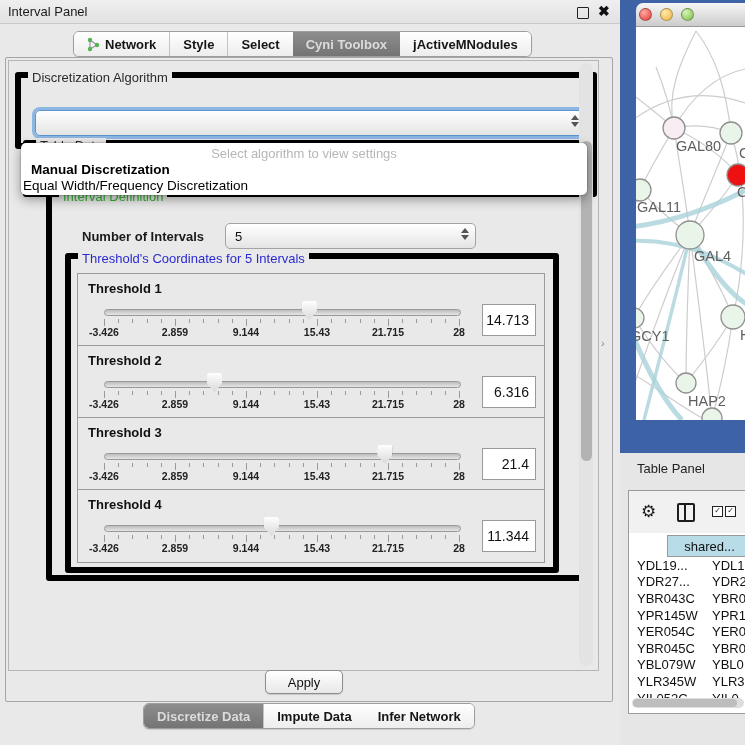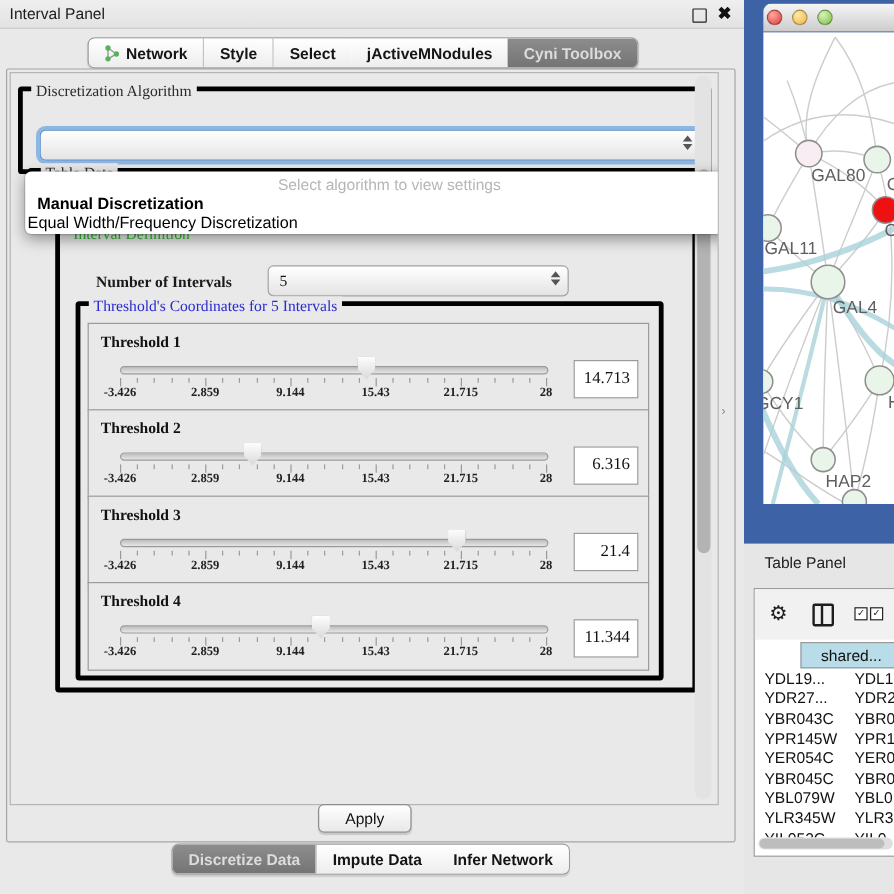--- a/index.html
+++ b/index.html
@@ -31,39 +31,39 @@
   
   #outer-panel{left:5px;top:57px;width:606px;height:643px;border:1px solid #a5a5a5;
                border-radius:2px;background:#e9e9e9;}
   #scroll-area{left:2px;top:2px;width:589px;height:609px;border:1px solid #b5b5b5;
                background:#e9e9e9;overflow:hidden;}
   #main-vscroll{left:570px;top:2px;width:14px;height:603px;background:#e3e3e3;border-radius:7px;}
   #main-vscroll .thumbv{position:absolute;left:1.5px;top:78px;width:11px;height:320px;
                background:#b3b3b3;border-radius:6px;}
 
   
-  .group{position:absolute;border:4px solid #000000;border-radius:3px;font-family:Liberation Serif, serif;}
+  .group{position:absolute;border:6px solid #000000;border-radius:3px;}
   .gtitle{position:absolute;top:-8px;left:7px;background:#e9e9e9;padding:0 4px;font-size:13px;}
   .gtitle.green{color:#2eb82e;}
   .gtitle.blue{color:#2a2ad0;}
   .gtitle.dark{color:#2b2b2b;}
 
   
   .combo{position:absolute;height:24px;border:1px solid #a3a3a3;border-radius:5px;
          background:linear-gradient(#ffffff,#e4e4e4);box-shadow:inset 0 1px 0 #fff;
          display:flex;align-items:center;padding-left:9px;font-size:13px;color:#111;}
   .combo .stepper{position:absolute;right:6px;top:4px;display:flex;flex-direction:column;gap:2px;}
   .combo .stepper i{width:0;height:0;border-left:4px solid transparent;border-right:4px solid transparent;}
   .combo .stepper i.up{border-bottom:5px solid #555;}
   .combo .stepper i.dn{border-top:5px solid #555;}
   .combo.focusring{box-shadow:0 0 0 3px rgba(110,165,224,.75), inset 0 1px 0 #fff;border-color:#5d93cf;}
 
   
   #algo-popup{left:12px;top:82px;width:566px;height:52px;background:#fff;border-radius:5px;
-      box-shadow:0 4px 12px rgba(0,0,0,.4), 0 0 0 1px rgba(0,0,0,.12);z-index:30;padding-left:41px;}
+      box-shadow:0 4px 12px rgba(0,0,0,.4), 0 0 0 1px rgba(0,0,0,.12);z-index:30;}
   #algo-popup .hint{position:absolute;left:0;top:3px;width:100%;text-align:center;color:#b6b6b6;font-size:13px;}
   #algo-popup .opt1{position:absolute;left:10px;top:19px;font-weight:bold;color:#000;font-size:13.5px;}
   #algo-popup .opt2{position:absolute;left:2px;top:35px;color:#000;font-size:13.5px;}
 
   
   .threshold{position:absolute;left:6px;width:466px;height:72px;border:1px solid #9b9b9b;background:#e9e9e9;}
   .th-title{position:absolute;left:10px;top:7px;font-weight:bold;font-size:13px;color:#111;}
   .th-track-wrap{position:absolute;left:26px;top:28px;width:355px;height:34px;}
   .th-track{position:absolute;left:0;top:7px;width:100%;height:5px;border:1px solid #9a9a9a;
             border-radius:4px;background:linear-gradient(#bdbdbd,#e6e6e6);}
@@ -149,25 +149,25 @@
         <circle cx="10" cy="8" r="2.2" fill="#56b356"></circle>
       </svg>
       <span>Network</span>
     </div>
     <div class="tab">
         <span>Style</span>
       </div>
     <div class="tab">
         <span>Select</span>
       </div>
+    <div class="tab sel">
+        <span>Cyni Toolbox</span>
+      </div>
     <div class="tab aftersel">
         <span>jActiveMNodules</span>
-      </div>
-    <div class="tab sel">
-        <span>Cyni Toolbox</span>
       </div>
   </div>
 
   <div id="outer-panel" class="abs">
     <div id="scroll-area" class="abs">
 
       <div class="group" style="left:6px;top:11px;width:570px;height:65px;">
         <span class="gtitle dark">Discretization Algorithm</span>
         <div class="combo focusring" style="left:14px;top:32px;width:540px;">
           <div class="stepper">

